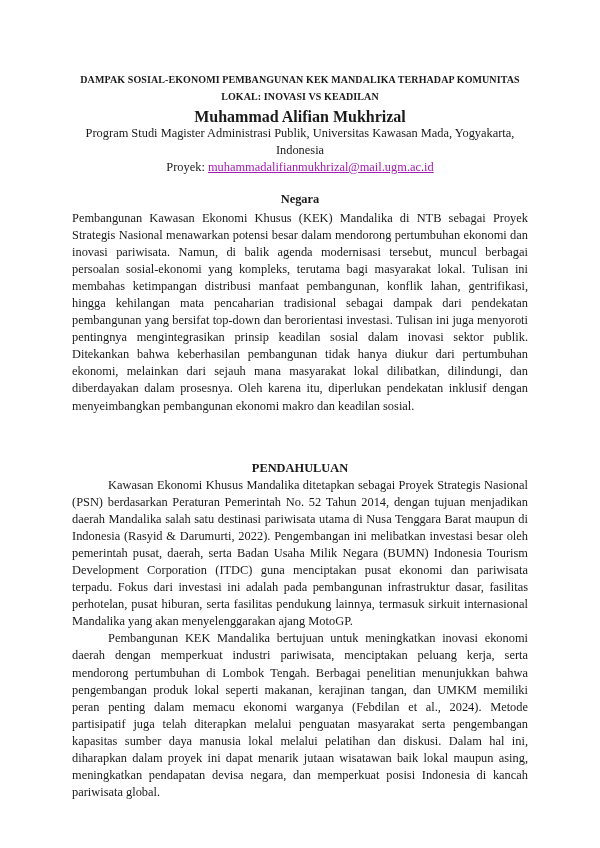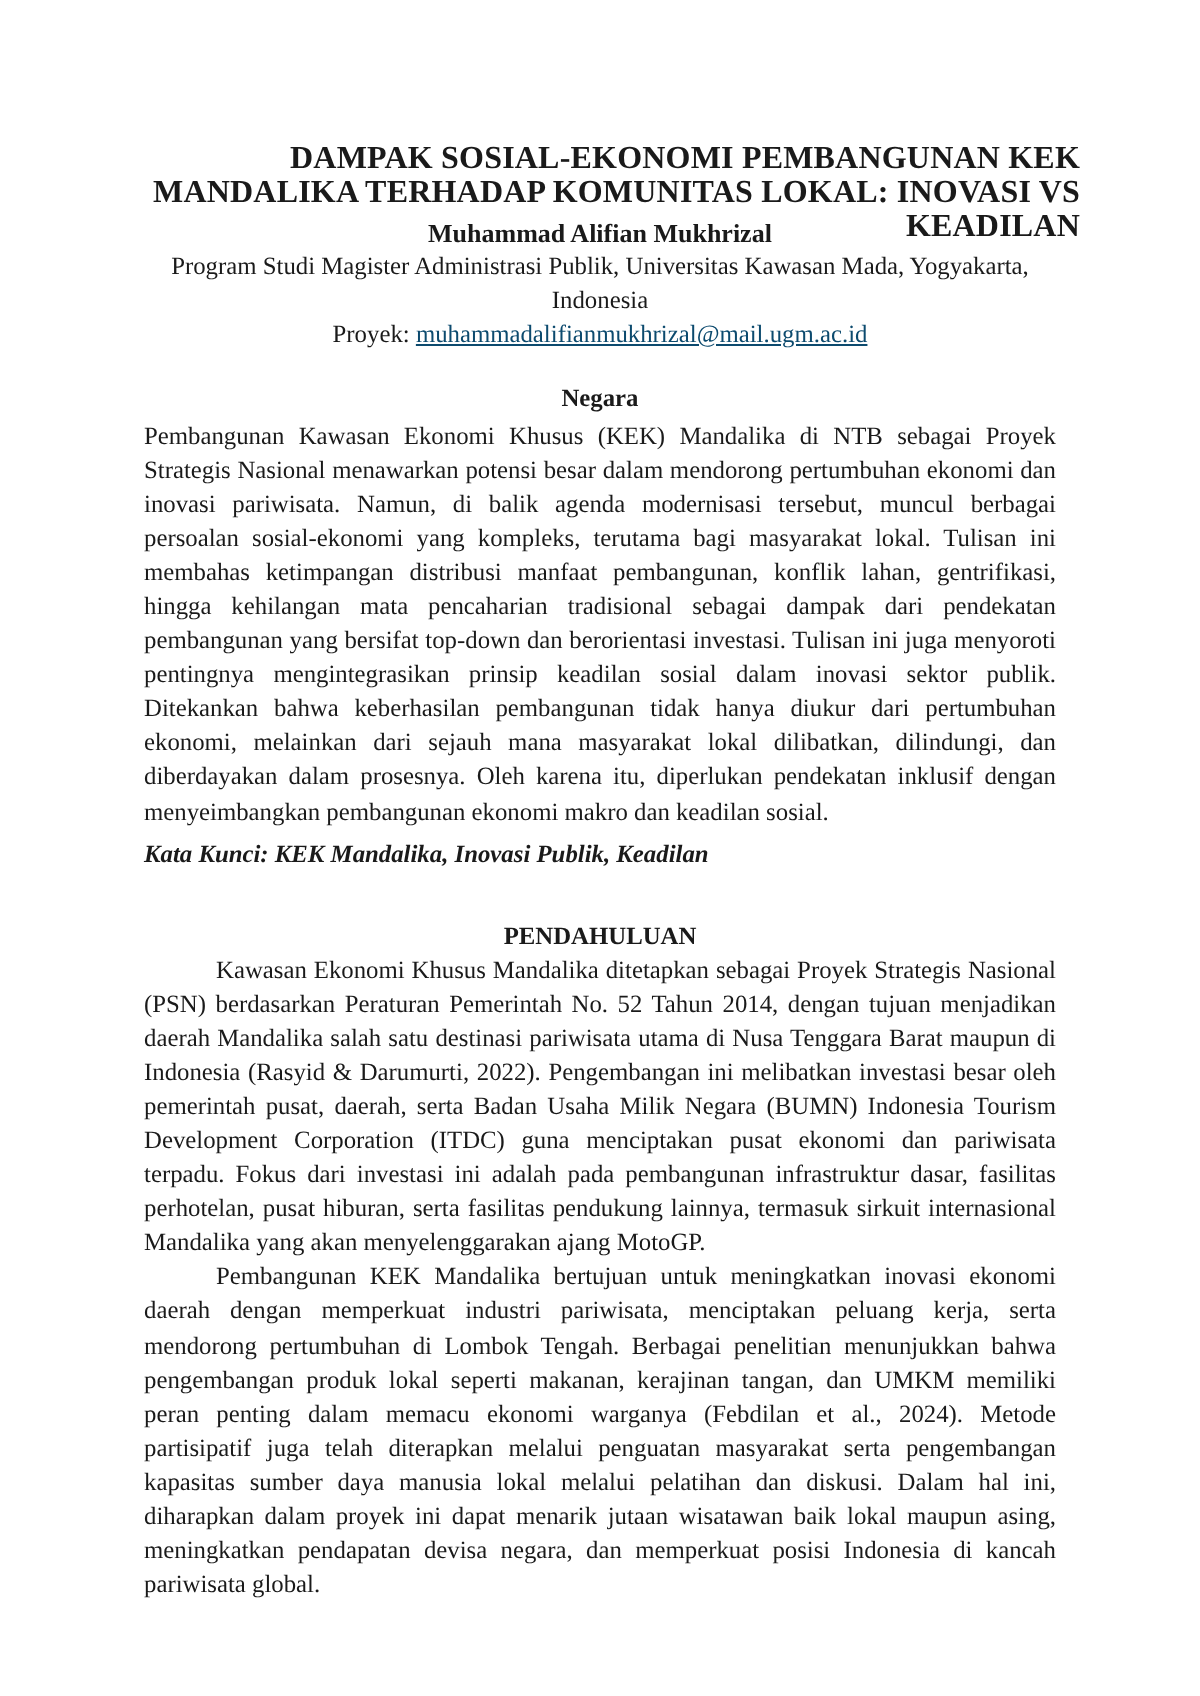--- a/index.html
+++ b/index.html
@@ -21,35 +21,35 @@
       top: 0;
       width: 600px;
       height: 848px;
       background: #ffffff;
     }
     .title {
       position: absolute;
       left: 60px;
       top: 71px;
       width: 480px;
-      text-align: right;
+      text-align: center;
       font-weight: bold;
-      font-size: 16px;
+      font-size: 10px;
       line-height: 17px;
       letter-spacing: 0.1px;
       margin: 0;
     }
     .author {
       position: absolute;
       left: 60px;
       top: 109px;
       width: 480px;
       text-align: center;
       font-weight: bold;
-      font-size: 13px;
+      font-size: 16px;
       line-height: 16px;
       margin: 0;
     }
     .affiliation {
       position: absolute;
       left: 60px;
       top: 125px;
       width: 480px;
       text-align: center;
       font-size: 12.4px;
@@ -60,21 +60,21 @@
       position: absolute;
       left: 60px;
       top: 159px;
       width: 480px;
       text-align: center;
       font-size: 12.4px;
       line-height: 17px;
       margin: 0;
     }
     .email-link {
-      color: #0c4a6e;
+      color: #a21caf;
       text-decoration: underline;
     }
     .abstract-heading {
       position: absolute;
       left: 60px;
       top: 191px;
       width: 480px;
       text-align: center;
       font-weight: bold;
       font-size: 12.4px;
@@ -140,21 +140,20 @@
   <div class="affiliation">Program Studi Magister Administrasi Publik, Universitas Kawasan Mada, Yogyakarta, Indonesia</div>
 
   <div class="email-line">
     <span>Proyek: </span><a class="email-link">muhammadalifianmukhrizal@mail.ugm.ac.id</a>
   </div>
 
   <h2 class="abstract-heading">Negara</h2>
 
   <p class="abstract-body">Pembangunan Kawasan Ekonomi Khusus (KEK) Mandalika di NTB sebagai Proyek Strategis Nasional menawarkan potensi besar dalam mendorong pertumbuhan ekonomi dan inovasi pariwisata. Namun, di balik agenda modernisasi tersebut, muncul berbagai persoalan sosial-ekonomi yang kompleks, terutama bagi masyarakat lokal. Tulisan ini membahas ketimpangan distribusi manfaat pembangunan, konflik lahan, gentrifikasi, hingga kehilangan mata pencaharian tradisional sebagai dampak dari pendekatan pembangunan yang bersifat top-down dan berorientasi investasi. Tulisan ini juga menyoroti pentingnya mengintegrasikan prinsip keadilan sosial dalam inovasi sektor publik. Ditekankan bahwa keberhasilan pembangunan tidak hanya diukur dari pertumbuhan ekonomi, melainkan dari sejauh mana masyarakat lokal dilibatkan, dilindungi, dan diberdayakan dalam prosesnya. Oleh karena itu, diperlukan pendekatan inklusif dengan menyeimbangkan pembangunan ekonomi makro dan keadilan sosial.</p>
 
-  <p class="keywords">Kata Kunci: KEK Mandalika, Inovasi Publik, Keadilan</p>
 
   <h2 class="section-heading">PENDAHULUAN</h2>
 
   <div class="body-text">
     <p>Kawasan Ekonomi Khusus Mandalika ditetapkan sebagai Proyek Strategis Nasional (PSN) berdasarkan Peraturan Pemerintah No. 52 Tahun 2014, dengan tujuan menjadikan daerah Mandalika salah satu destinasi pariwisata utama di Nusa Tenggara Barat maupun di Indonesia (Rasyid &amp; Darumurti, 2022). Pengembangan ini melibatkan investasi besar oleh pemerintah pusat, daerah, serta Badan Usaha Milik Negara (BUMN) Indonesia Tourism Development Corporation (ITDC) guna menciptakan pusat ekonomi dan pariwisata terpadu. Fokus dari investasi ini adalah pada pembangunan infrastruktur dasar, fasilitas perhotelan, pusat hiburan, serta fasilitas pendukung lainnya, termasuk sirkuit internasional Mandalika yang akan menyelenggarakan ajang MotoGP.</p>
     <p>Pembangunan KEK Mandalika bertujuan untuk meningkatkan inovasi ekonomi daerah dengan memperkuat industri pariwisata, menciptakan peluang kerja, serta mendorong pertumbuhan di Lombok Tengah. Berbagai penelitian menunjukkan bahwa pengembangan produk lokal seperti makanan, kerajinan tangan, dan UMKM memiliki peran penting dalam memacu ekonomi warganya (Febdilan et al., 2024). Metode partisipatif juga telah diterapkan melalui penguatan masyarakat serta pengembangan kapasitas sumber daya manusia lokal melalui pelatihan dan diskusi. Dalam hal ini, diharapkan dalam proyek ini dapat menarik jutaan wisatawan baik lokal maupun asing, meningkatkan pendapatan devisa negara, dan memperkuat posisi Indonesia di kancah pariwisata global.</p>
   </div>
 
 </div>
 

